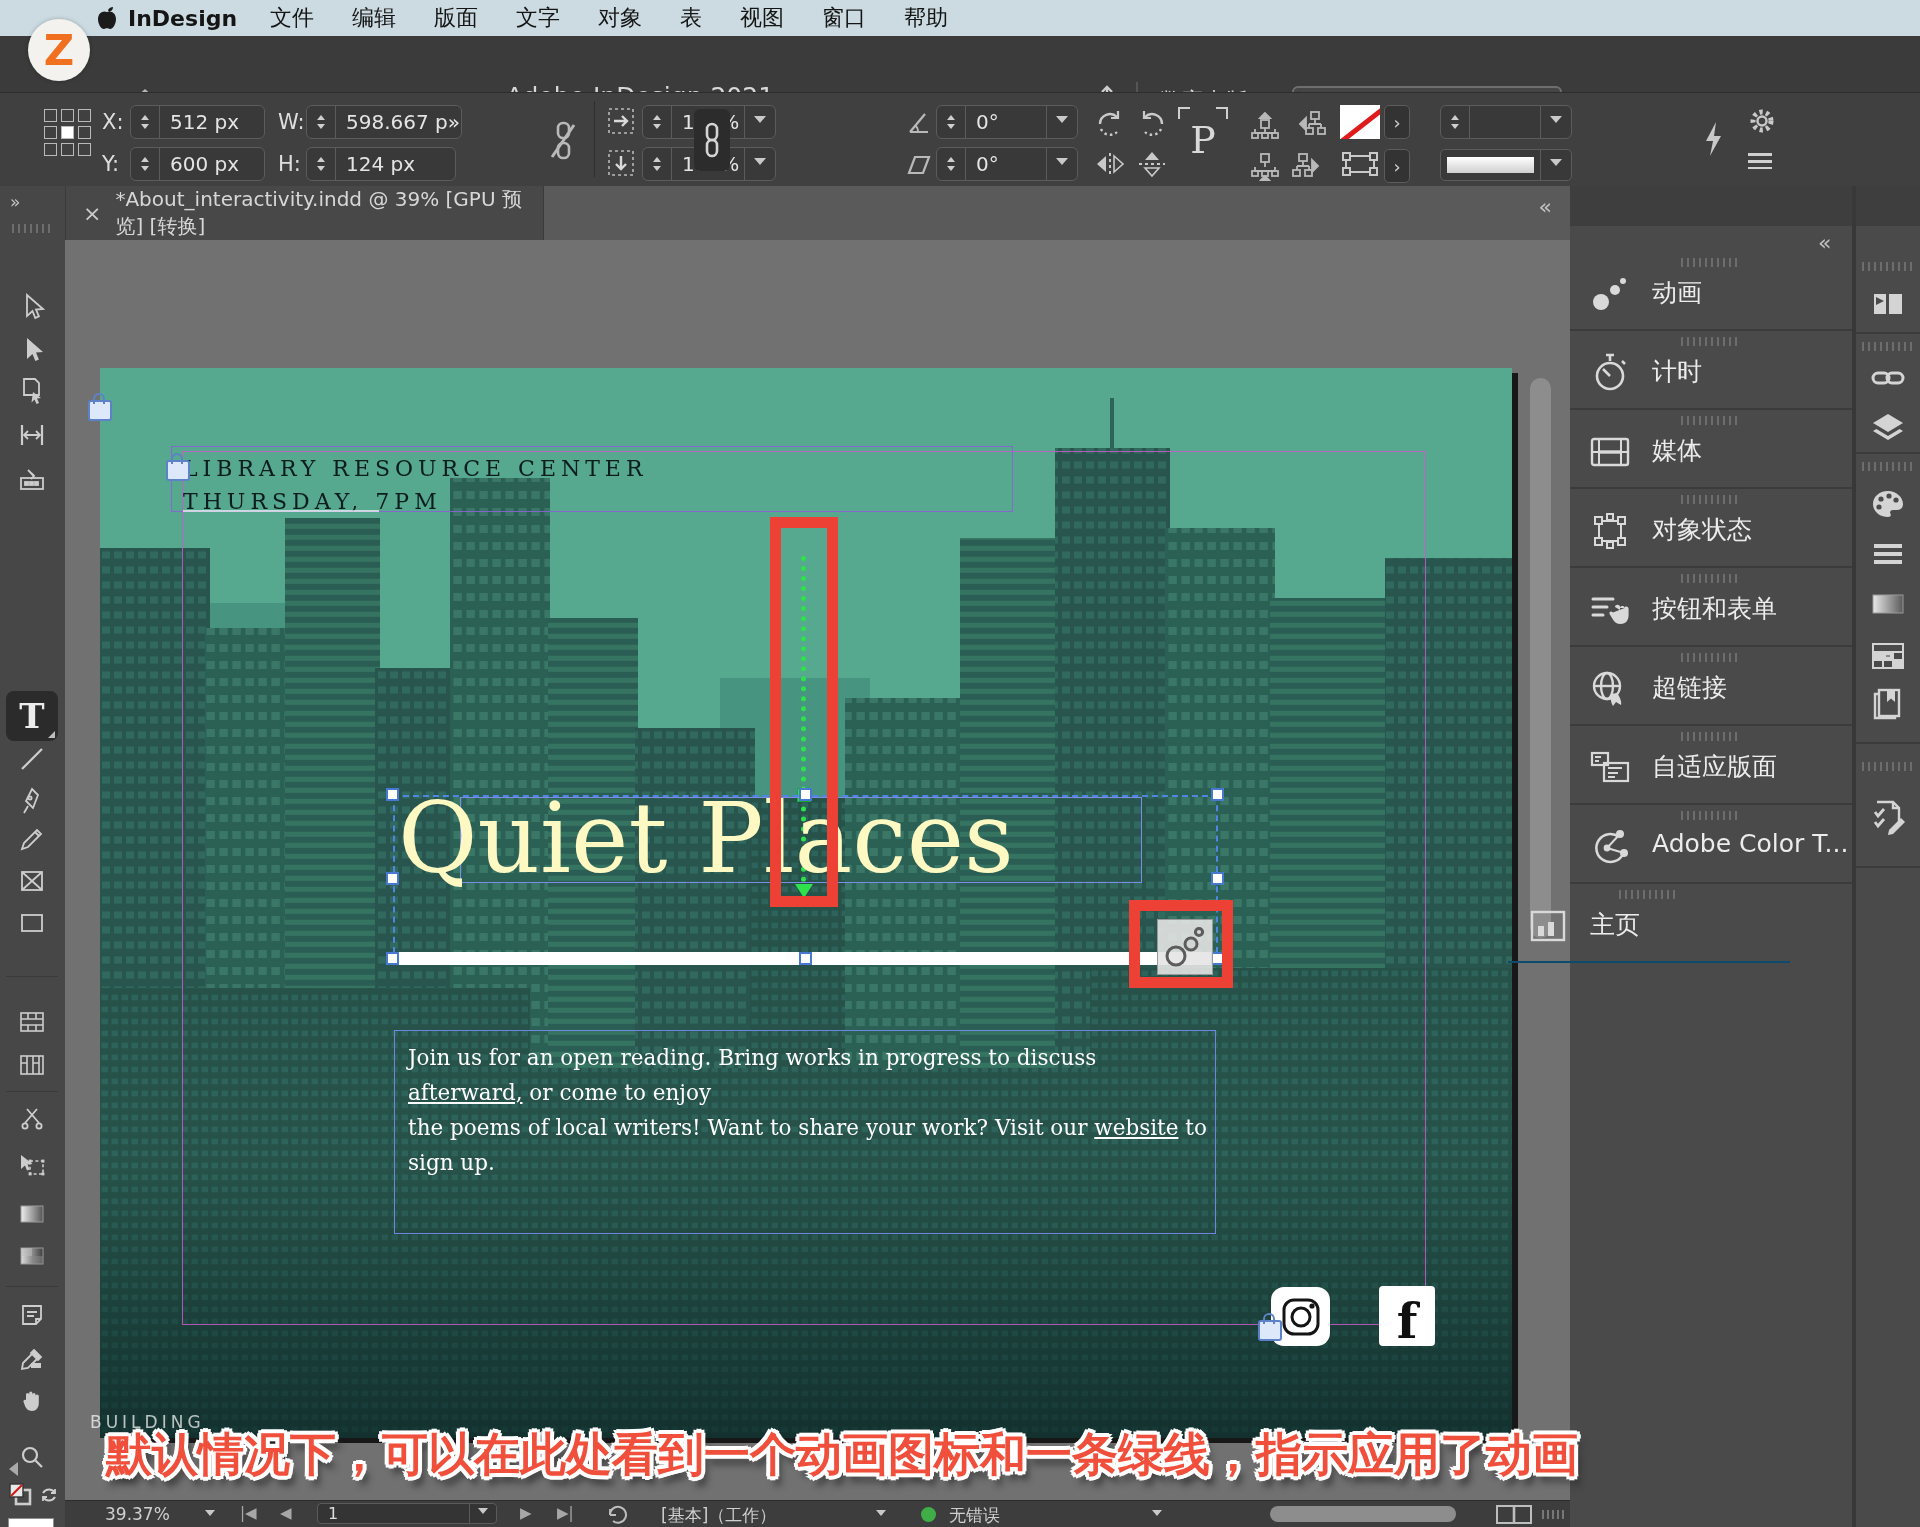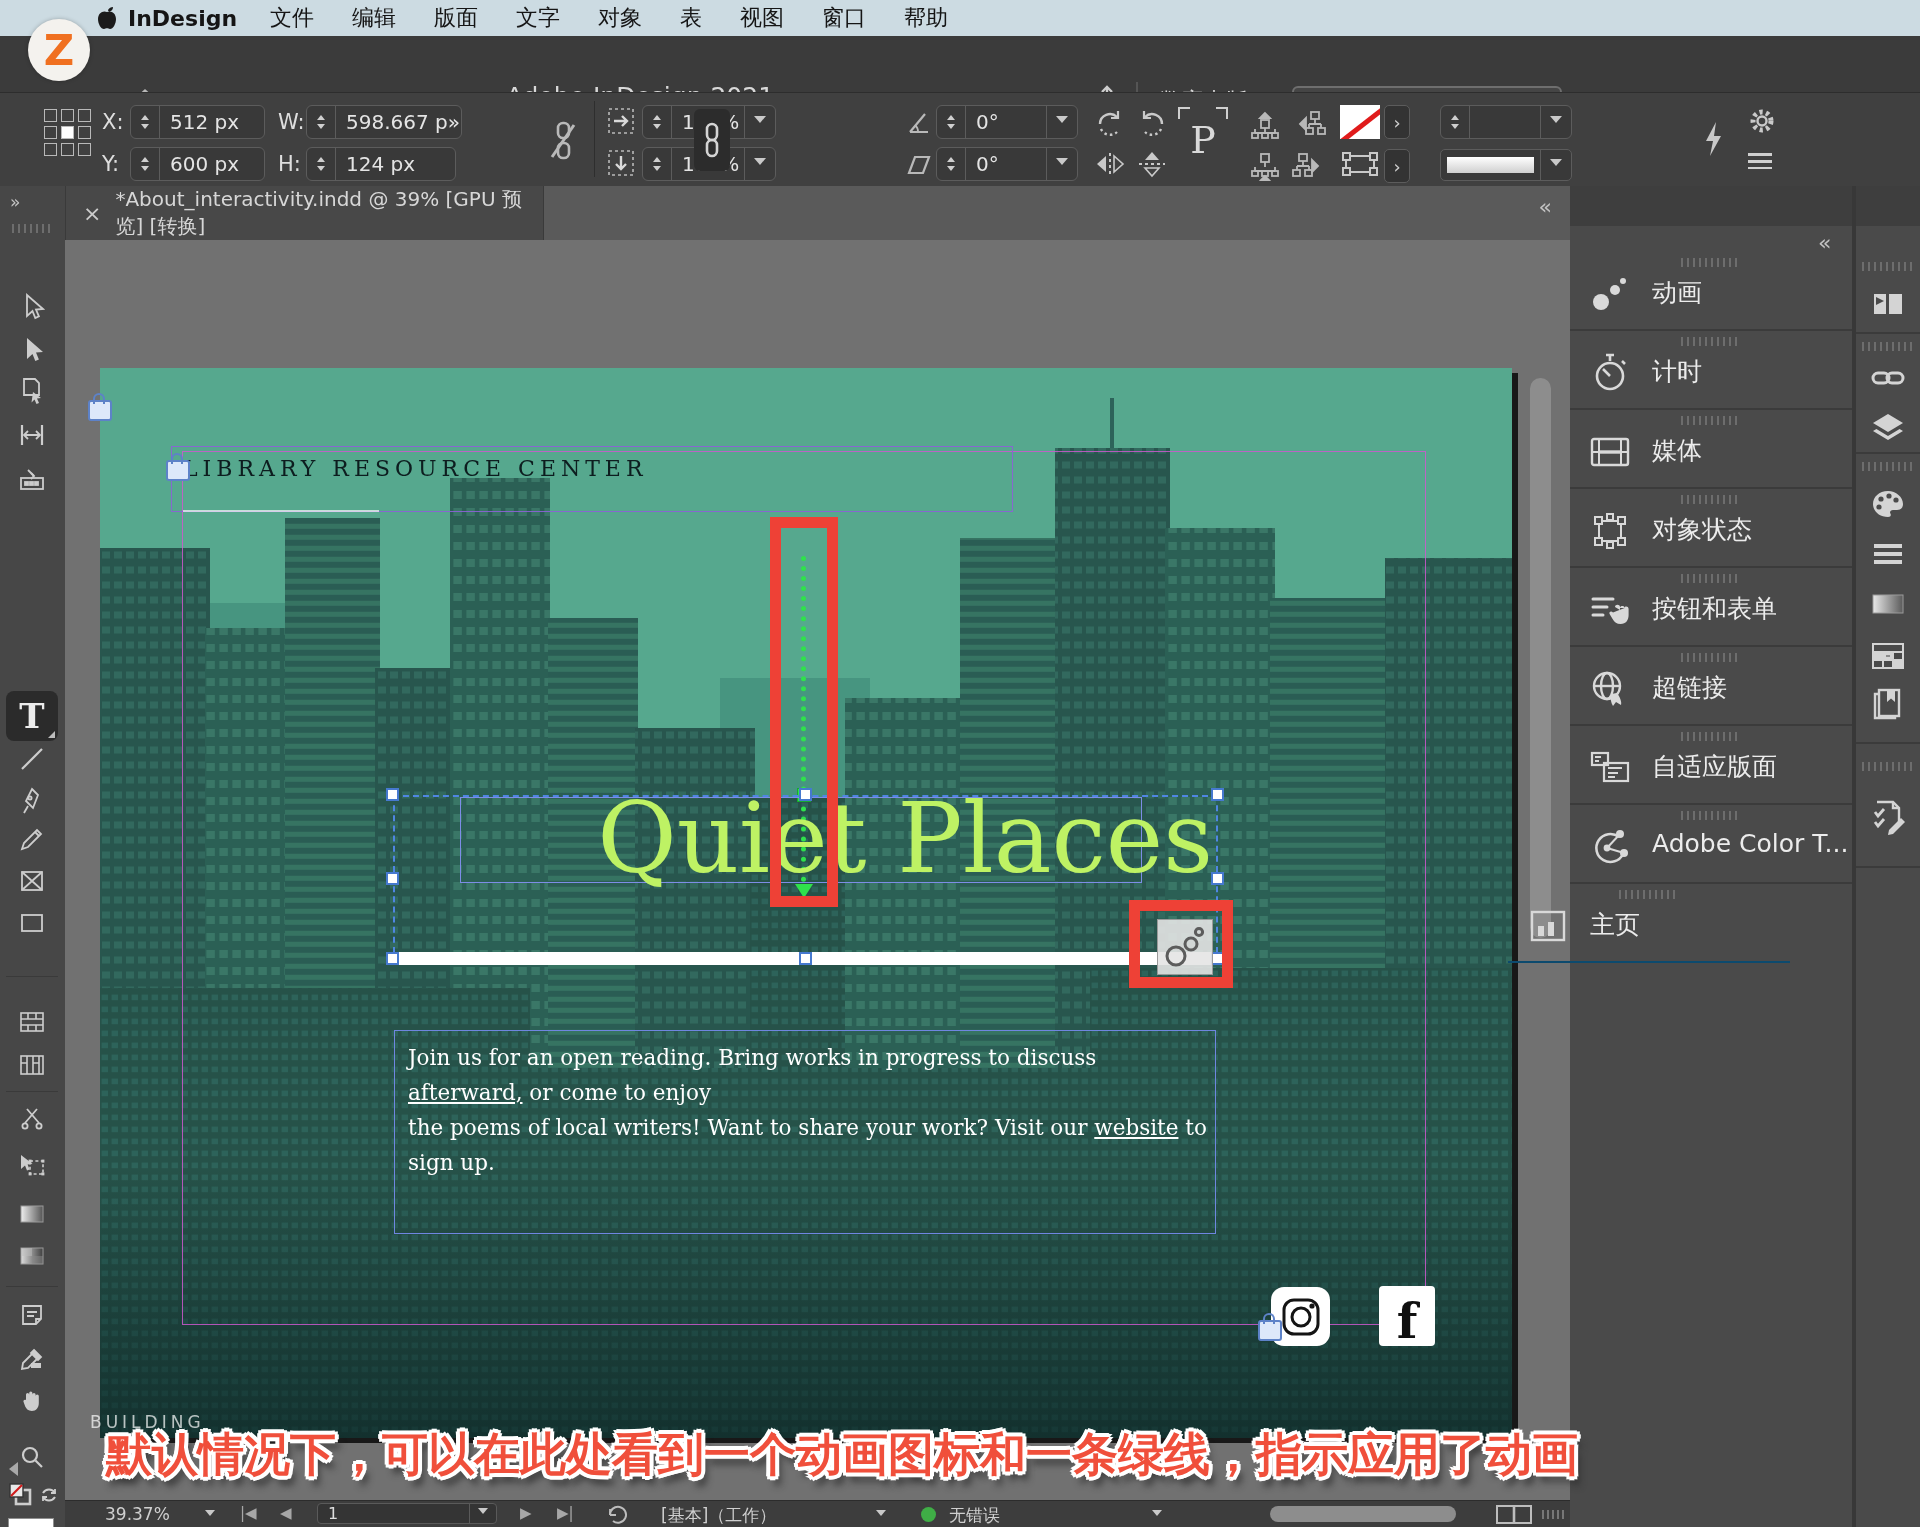--- a/index.html
+++ b/index.html
@@ -87,21 +87,21 @@
   .guide-margin{position:absolute;left:182px;top:451px;width:1242px;height:872px;border:1px solid rgba(206,88,206,.85)}
   .frame-eyebrow{position:absolute;left:171px;top:446px;width:840px;height:64px;border:1px solid rgba(141,97,214,.9)}
   .eyebrow{position:absolute;left:183px;top:452px;color:#0d1d1f;font-family:"DejaVu Serif","Liberation Serif",serif;
            font-size:22px;letter-spacing:5px;line-height:33px;white-space:nowrap}
   .eyebrow-ul{position:absolute;left:183px;top:510px;width:196px;height:2px;background:rgba(248,248,248,.7)}
   .lock{position:absolute;width:20px;height:17px;background:#dde8fa;border:2px solid #5d82c8;border-radius:3px}
   .lock:before{content:"";position:absolute;left:3px;top:-9px;width:8px;height:9px;border:2px solid #5d82c8;
                border-bottom:none;border-radius:6px 6px 0 0}
   .sel-frame{position:absolute;left:393px;top:795px;width:825px;height:168px;border:2px dashed #4f86e2;box-sizing:border-box}
   .frame-headline{position:absolute;left:460px;top:797px;width:680px;height:84px;border:1px solid #7d8de6}
-  .headline{position:absolute;left:398px;top:783px;width:815px;text-align:right;color:#bef264;
+  .headline{position:absolute;left:398px;top:783px;width:815px;text-align:left;color:#fef9c3;
             font-family:"DejaVu Serif","Liberation Serif",serif;font-size:97px;line-height:112px;white-space:nowrap}
   .rule{position:absolute;left:395px;top:952px;width:821px;height:13px;background:#fff}
   .handle{position:absolute;width:13px;height:13px;background:#fff;border:2px solid #4679cf;box-sizing:border-box}
   .gpath{position:absolute;left:801px;top:556px;height:326px;width:0;border-left:5px dotted #2fe24c}
   .gnode{position:absolute;left:797px;top:788px;width:12px;height:12px;background:#2fe24c;border:1px solid #17aa30}
   .garrow{position:absolute;left:795px;top:884px;width:0;height:0;border:9px solid transparent;border-top:14px solid #2fe24c}
   .redbox{position:absolute;border:11px solid #ee4136;box-sizing:border-box}
   .badge{position:absolute;left:1157px;top:919px;width:54px;height:54px;background:rgba(228,228,228,.9);border:1px solid #9a9a9a}
   .frame-body{position:absolute;left:394px;top:1030px;width:820px;height:202px;border:1.5px solid #6f86e0}
   .bodytext{position:absolute;left:408px;top:1040px;width:800px;color:#fff;
@@ -675,20 +675,21 @@
       <rect x="990" y="600" width="422" height="470" fill="url(#p3)"></rect>
       <rect width="1412" height="1070" fill="#55a88f" opacity="0.38"></rect>
       <rect x="0" y="800" width="1412" height="270" fill="url(#fade)"></rect>
     </svg>
   </div>
 
   <div class="guide-margin"></div>
   <div class="frame-eyebrow"></div>
   <div class="eyebrow">
     <div>LIBRARY RESOURCE CENTER</div>
+    <div>THURSDAY, 7PM</div>
   </div>
   <div class="eyebrow-ul"></div>
   <span class="lock" style="left:88px;top:400px"></span>
   <span class="lock" style="left:166px;top:460px"></span>
 
   <div class="gpath"></div>
   <div class="gnode"></div>
   <div class="garrow"></div>
 
   <div class="sel-frame"></div>

